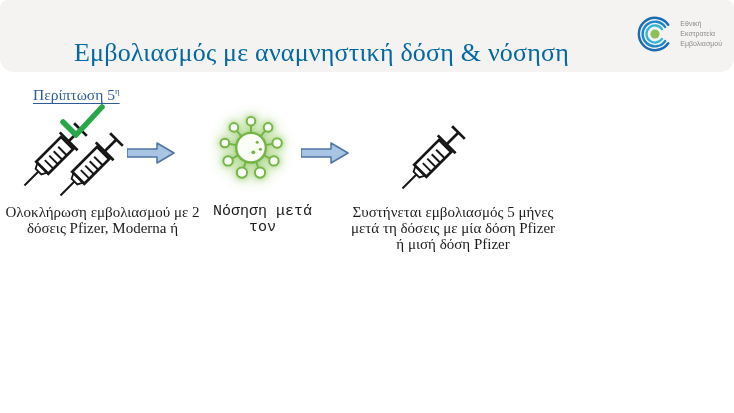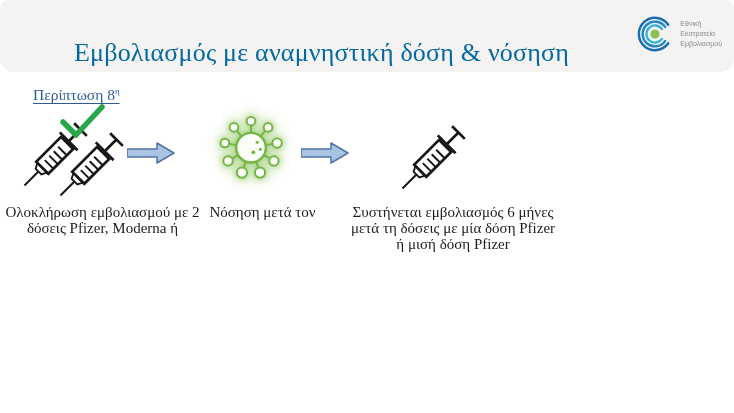--- a/index.html
+++ b/index.html
@@ -51,21 +51,21 @@
   }
   .syringe-right{position:absolute;left:388px;top:113px;}
   
   .caption{
     position:absolute;top:204px;
     font-size:15px;line-height:16px;color:#1c1c1c;
     text-align:center;
   }
   .caption span{display:block;}
   .caption-1{left:5px;width:195px;}
-  .caption-2{left:195px;width:135px;}
+  .caption-2{left:195px;width:135px;font-family:Liberation Mono, monospace;}
   .caption-3{left:342px;width:222px;}
   .defs-holder{position:absolute;width:0;height:0;overflow:hidden;}
 </style>
 </head>
 <body>
 
 <div class="slide">
 
   <svg class="defs-holder" aria-hidden="true">
     <defs>
@@ -97,21 +97,21 @@
       </svg>
       <div class="logo-text">
         <span>Εθνική</span>
         <span>Εκστρατεία</span>
         <span>Εμβολιασμού</span>
       </div>
     </div>
   </header>
 
   <div class="case-label">
-    <span>Περίπτωση 8</span><sup>η</sup>
+    <span>Περίπτωση 5</span><sup>η</sup>
   </div>
 
   <svg class="double-syringe" width="140" height="105" viewBox="0 0 140 105">
     <use href="#syr" x="0" y="0" width="90" height="90"></use>
     <use href="#syr" x="36" y="10" width="90" height="90"></use>
   </svg>
 
   <svg class="check-icon" width="48" height="40" viewBox="0 0 48 40">
     <polyline points="5,21 18,34 44,6" fill="none" stroke="#27a64a" stroke-width="5.5" stroke-linecap="round" stroke-linejoin="round"></polyline>
   </svg>
@@ -160,18 +160,18 @@
   <div class="caption caption-1">
     <span>Ολοκλήρωση εμβολιασμού με 2</span>
     <span>δόσεις Pfizer, Moderna ή</span>
   </div>
 
   <div class="caption caption-2">
     <span>Νόσηση μετά τον</span>
   </div>
 
   <div class="caption caption-3">
-    <span>Συστήνεται εμβολιασμός 6 μήνες</span>
+    <span>Συστήνεται εμβολιασμός 5 μήνες</span>
     <span>μετά τη δόσεις με μία δόση Pfizer</span>
     <span>ή μισή δόση Pfizer</span>
   </div>
 
 </div>
 
 </body></html>

